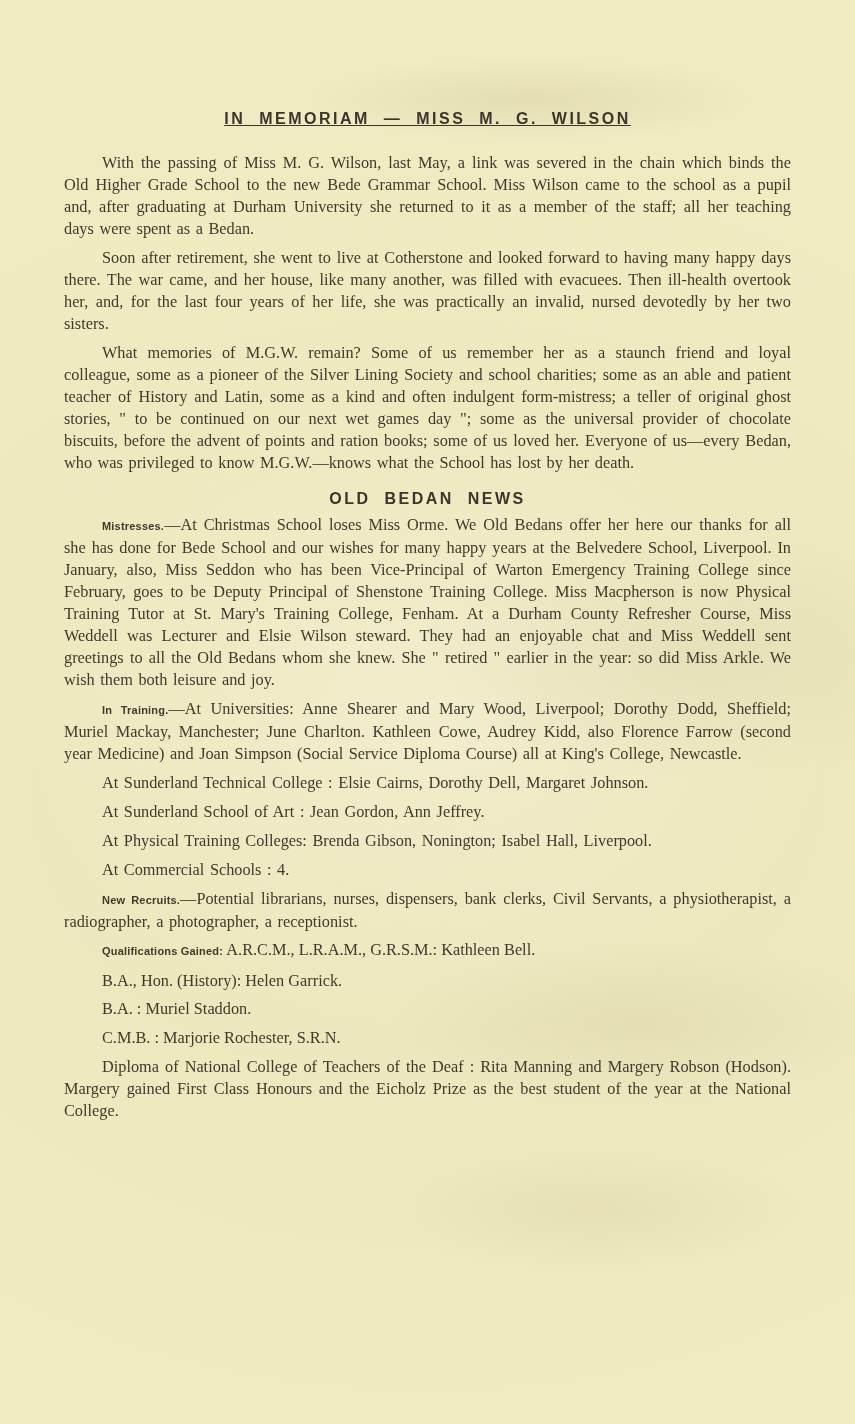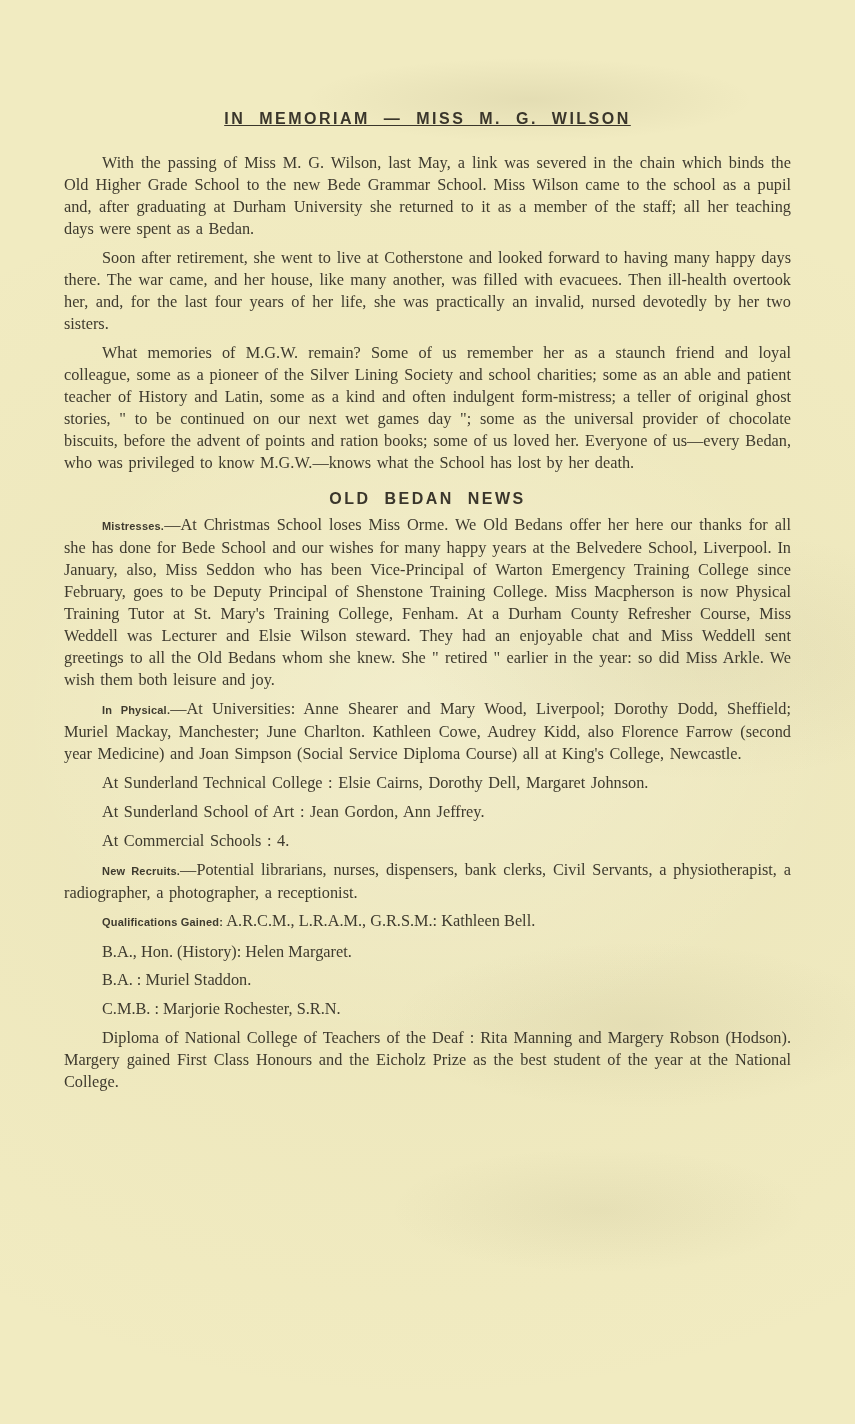--- a/index.html
+++ b/index.html
@@ -84,35 +84,36 @@
       <p class="body">Soon after retirement, she went to live at Cotherstone and looked forward to having many happy days there. The war came, and her house, like many another, was filled with evacuees. Then ill-health overtook her, and, for the last four years of her life, she was practically an invalid, nursed devotedly by her two sisters.</p>
 
       <p class="body">What memories of M.G.W. remain? Some of us remember her as a staunch friend and loyal colleague, some as a pioneer of the Silver Lining Society and school charities; some as an able and patient teacher of History and Latin, some as a kind and often indulgent form-mistress; a teller of original ghost stories, " to be continued on our next wet games day "; some as the universal provider of chocolate biscuits, before the advent of points and ration books; some of us loved her. Everyone of us—every Bedan, who was privileged to know M.G.W.—knows what the School has lost by her death.</p>
     </section>
 
     <section>
       <h2 class="section-title">OLD BEDAN NEWS</h2>
 
       <p class="body"><span class="lead">Mistresses.</span><span>—At Christmas School loses Miss Orme. We Old Bedans offer her here our thanks for all she has done for Bede School and our wishes for many happy years at the Belvedere School, Liverpool. In January, also, Miss Seddon who has been Vice-Principal of Warton Emergency Training College since February, goes to be Deputy Principal of Shenstone Training College. Miss Macpherson is now Physical Training Tutor at St. Mary's Training College, Fenham. At a Durham County Refresher Course, Miss Weddell was Lecturer and Elsie Wilson steward. They had an enjoyable chat and Miss Weddell sent greetings to all the Old Bedans whom she knew. She " retired " earlier in the year: so did Miss Arkle. We wish them both leisure and joy.</span></p>
 
-      <p class="body"><span class="lead">In Physical.</span><span>—At Universities: Anne Shearer and Mary Wood, Liverpool; Dorothy Dodd, Sheffield; Muriel Mackay, Manchester; June Charlton. Kathleen Cowe, Audrey Kidd, also Florence Farrow (second year Medicine) and Joan Simpson (Social Service Diploma Course) all at King's College, Newcastle.</span></p>
+      <p class="body"><span class="lead">In Training.</span><span>—At Universities: Anne Shearer and Mary Wood, Liverpool; Dorothy Dodd, Sheffield; Muriel Mackay, Manchester; June Charlton. Kathleen Cowe, Audrey Kidd, also Florence Farrow (second year Medicine) and Joan Simpson (Social Service Diploma Course) all at King's College, Newcastle.</span></p>
 
       <p class="body">At Sunderland Technical College : Elsie Cairns, Dorothy Dell, Margaret Johnson.</p>
 
       <p class="body">At Sunderland School of Art : Jean Gordon, Ann Jeffrey.</p>
 
+      <p class="body">At Physical Training Colleges: Brenda Gibson, Nonington; Isabel Hall, Liverpool.</p>
 
 
       <p class="body">At Commercial Schools : 4.</p>
 
       <p class="body"><span class="lead">New Recruits.</span><span>—Potential librarians, nurses, dispensers, bank clerks, Civil Servants, a physiotherapist, a radiographer, a photographer, a receptionist.</span></p>
 
       <p class="qual-line"><span class="lead">Qualifications Gained:</span><span> A.R.C.M., L.R.A.M., G.R.S.M.: Kathleen Bell.</span></p>
 
-      <p class="qual-line">B.A., Hon. (History): Helen Margaret.</p>
+      <p class="qual-line">B.A., Hon. (History): Helen Garrick.</p>
 
       <p class="qual-line">B.A. : Muriel Staddon.</p>
 
       <p class="qual-line">C.M.B. : Marjorie Rochester, S.R.N.</p>
 
       <p class="body">Diploma of National College of Teachers of the Deaf : Rita Manning and Margery Robson (Hodson). Margery gained First Class Honours and the Eicholz Prize as the best student of the year at the National College.</p>
     </section>
 
   </div>
 </div>

